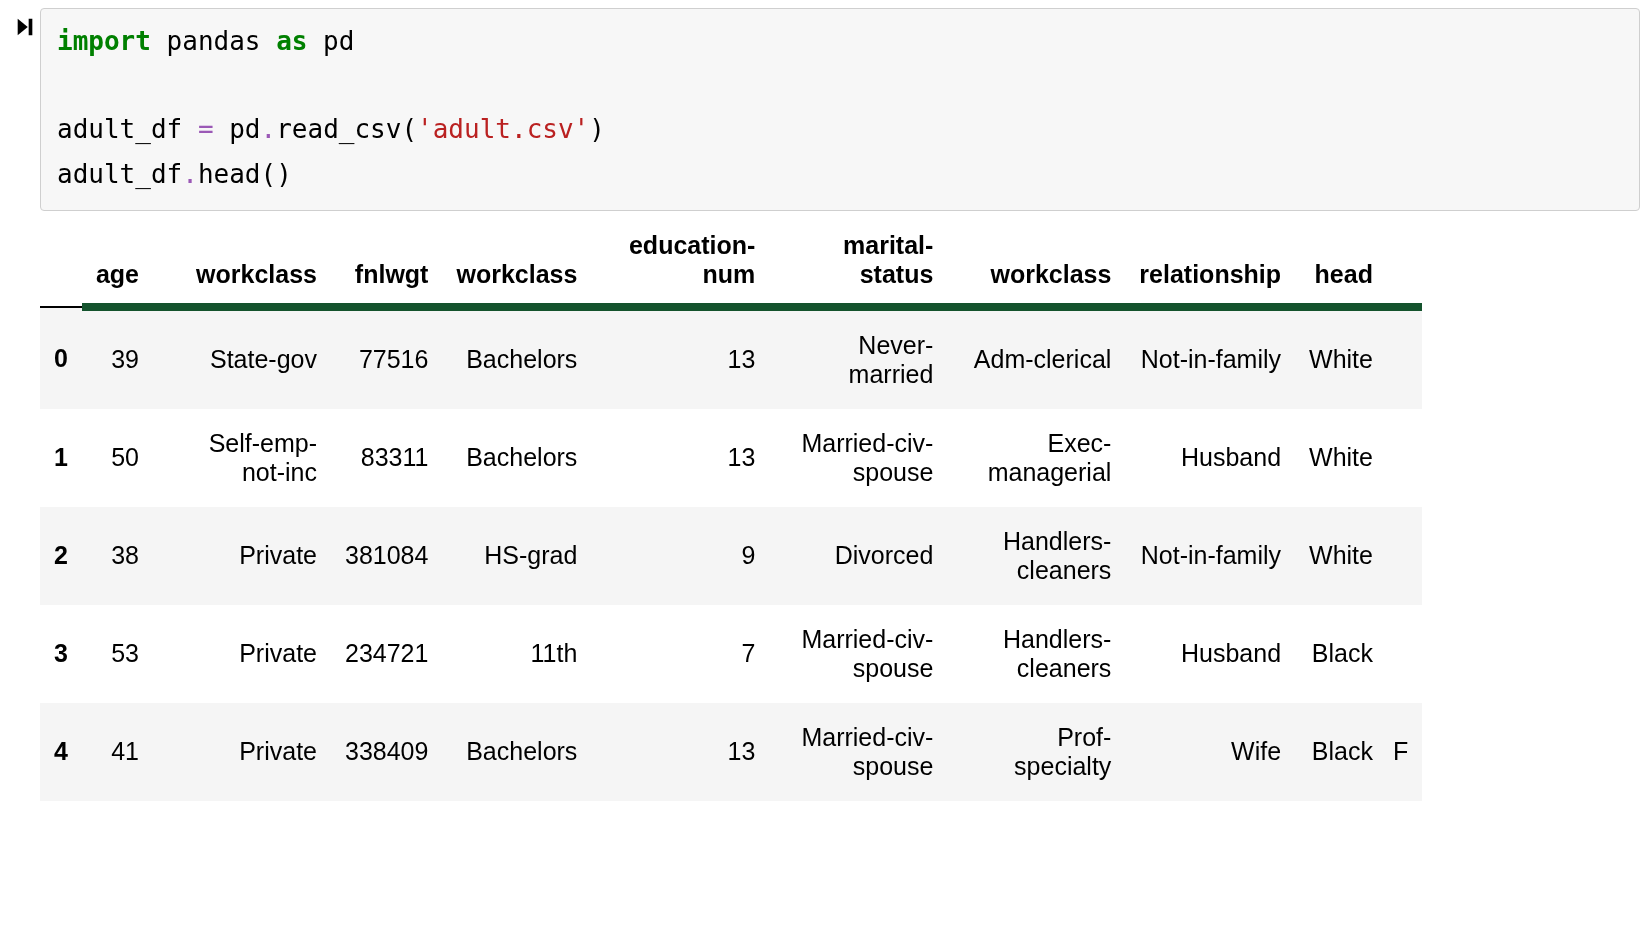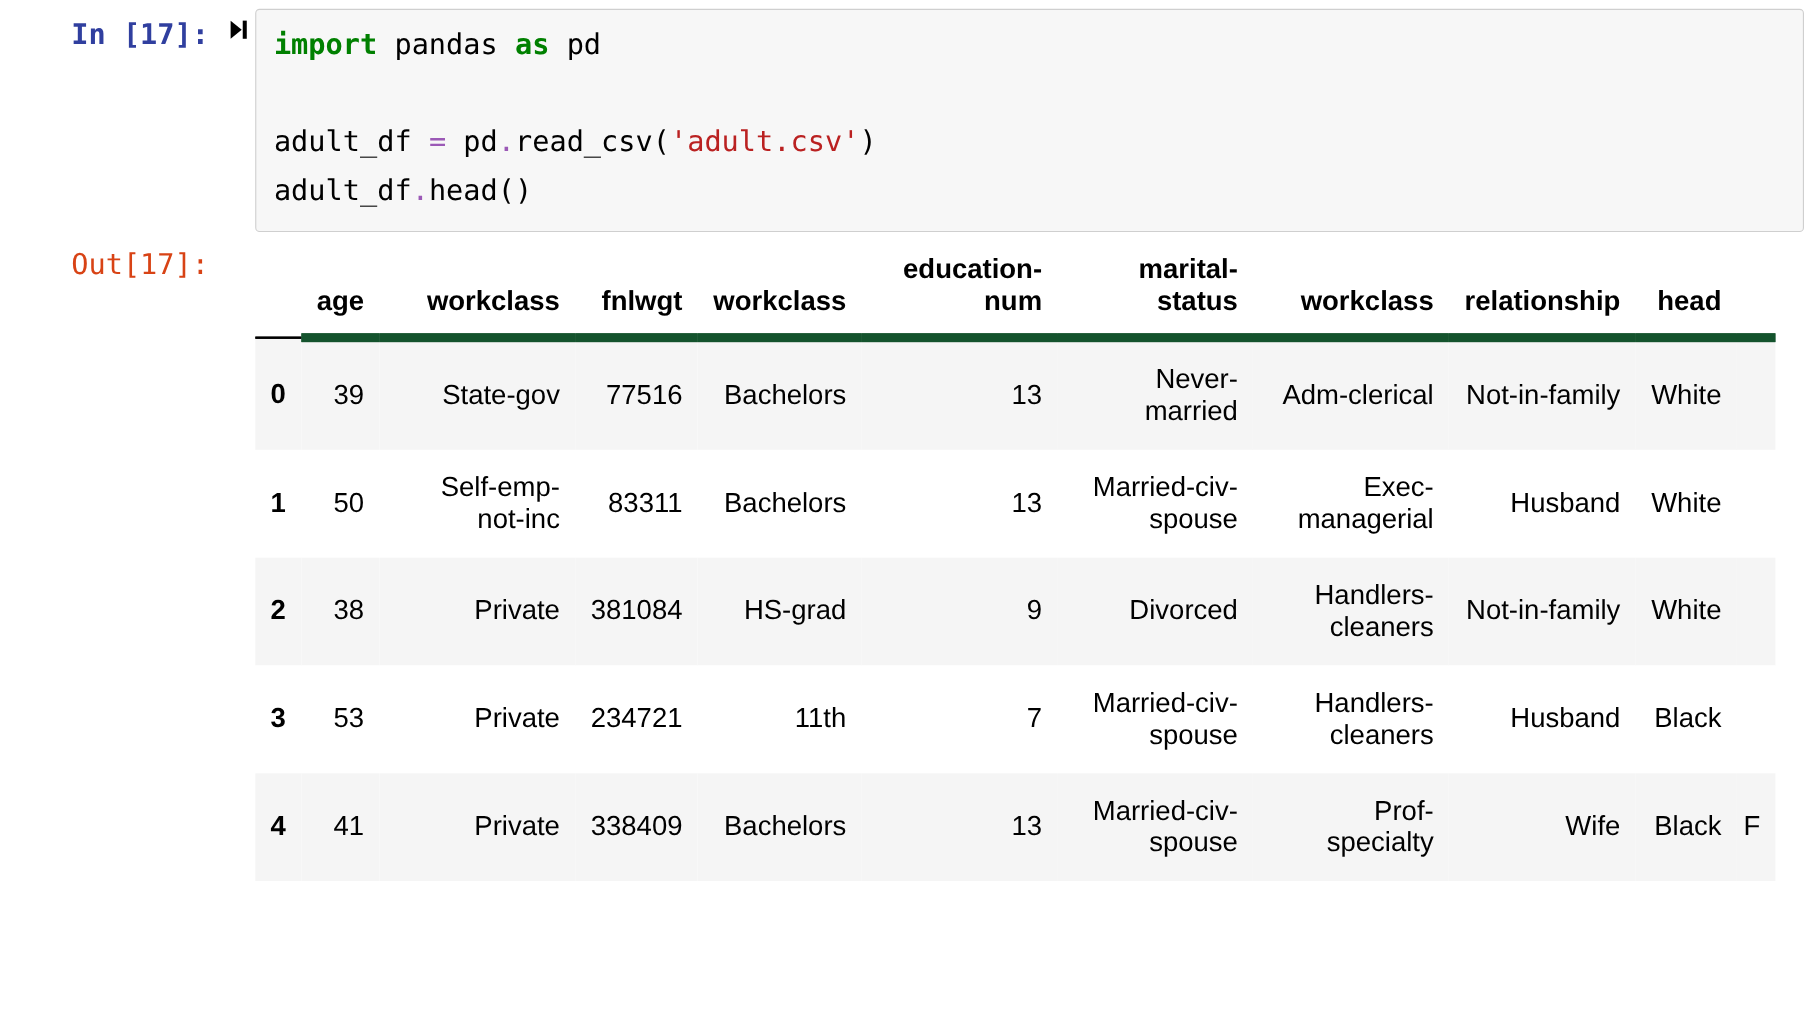--- a/index.html
+++ b/index.html
@@ -116,43 +116,37 @@
   .df-scroll::-webkit-scrollbar-thumb {
     background: #bdbdbd;
   }
 </style>
 </head>
 <body>
 
 <div class="notebook">
 
   <div class="cell">
-    <div class="prompt-col">
-      <span class="in-prompt">In [17]:</span>
-    </div>
     <div class="run-col">
       <span class="run-icon">
         <svg viewBox="0 0 24 24">
             <path d="M4 3 L15 12 L4 21 Z"></path>
             <rect x="16" y="3" width="4" height="18"></rect>
           </svg>
       </span>
     </div>
     <div class="content-col">
       <div class="code-area" id="code-area"><span class="tok-kw">import</span> pandas <span class="tok-kw">as</span> pd
 
 adult_df <span class="tok-op">=</span> pd<span class="tok-op">.</span>read_csv(<span class="tok-str">'adult.csv'</span>)
 adult_df<span class="tok-op">.</span>head()</div>
     </div>
   </div>
 
   <div class="cell output-wrap">
-    <div class="prompt-col">
-      <span class="out-prompt">Out[17]:</span>
-    </div>
     <div class="run-col"></div>
     <div class="content-col">
       <div class="df-scroll" id="df-scroll">
         <table class="dataframe" id="df-table">
           <thead>
               <tr id="df-head-row">
                 <th></th>
                 <th>age</th>
                 <th class="col-narrow">workclass</th>
                 <th>fnlwgt</th>

